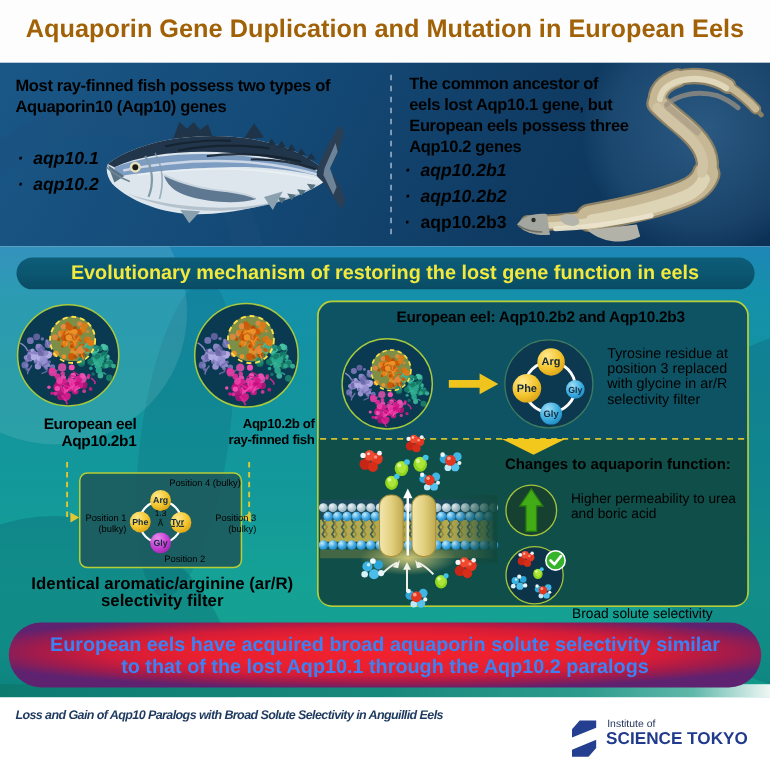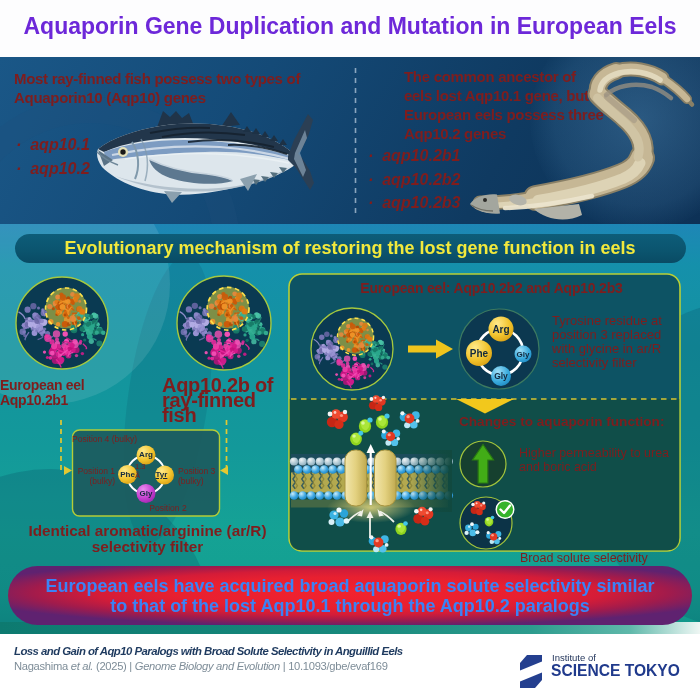--- a/index.html
+++ b/index.html
@@ -1,37 +1,37 @@
 <!DOCTYPE html>
 <html><head><meta charset="utf-8">
 <style>
 * { margin:0; padding:0; box-sizing:border-box; }
 html,body { width:700px; height:700px; font-family:"Liberation Sans",sans-serif; background:#fff; overflow:hidden; }
 #page { position:relative; width:700px; height:700px; }
 .abs { position:absolute; }
-.w { color:#7f1d1d; }
+.w { color:#000000; }
 .b { font-weight:bold; }
 </style></head>
 <body>
 <div id="page">
 
 <div class="abs" style="left:0;top:0;width:700px;height:57px;background:#fdfdfe;"></div>
-<div class="abs b" style="left:0;top:12.5px;width:700px;text-align:center;font-size:23px;color:#6d28d9;">Aquaporin Gene Duplication and Mutation in European Eels</div>
+<div class="abs b" style="left:0;top:12.5px;width:700px;text-align:center;font-size:23px;color:#a16207;">Aquaporin Gene Duplication and Mutation in European Eels</div>
 
 <div class="abs" style="left:0;top:57px;width:700px;height:167px;background:linear-gradient(118deg,#1a5787 0%,#144a77 35%,#0f3a61 70%,#0d3156 100%);overflow:hidden;">
   <div class="abs" style="left:530px;top:-47px;width:220px;height:220px;border-radius:50%;background:radial-gradient(circle,rgba(95,155,200,0.35) 0%,rgba(95,155,200,0.15) 55%,rgba(95,155,200,0) 72%);"></div>
   <div class="abs" style="left:-60px;top:40px;width:300px;height:300px;border-radius:50%;border:26px solid rgba(30,80,125,0.25);"></div>
 </div>
 <div class="abs b w" style="left:14px;top:69px;width:330px;font-size:15px;letter-spacing:-0.3px;line-height:19.4px;">Most ray-finned fish possess two types of<br>Aquaporin10 (Aqp10) genes</div>
 <div class="abs b w" style="left:16px;top:135.5px;font-size:16px;font-style:italic;">·&nbsp; aqp10.1</div>
 <div class="abs b w" style="left:16px;top:159.5px;font-size:16px;font-style:italic;">·&nbsp; aqp10.2</div>
-<div class="abs b w" style="left:372px;top:66.5px;width:290px;font-size:15px;letter-spacing:-0.3px;line-height:19px;margin-left:32px;">The common ancestor of<br>eels lost Aqp10.1 gene, but<br>European eels possess three<br>Aqp10.2 genes</div>
+<div class="abs b w" style="left:372px;top:66.5px;width:290px;font-size:15px;letter-spacing:-0.3px;line-height:19px;">The common ancestor of<br>eels lost Aqp10.1 gene, but<br>European eels possess three<br>Aqp10.2 genes</div>
 <div class="abs b w" style="left:368px;top:146.5px;font-size:16px;font-style:italic;">·&nbsp; aqp10.2b1</div>
 <div class="abs b w" style="left:368px;top:170.5px;font-size:16px;font-style:italic;">·&nbsp; aqp10.2b2</div>
-<div class="abs b w" style="left:368px;top:194px;font-size:16px;font-style:italic;text-align:right;">·&nbsp; aqp10.2b3</div>
+<div class="abs b w" style="left:368px;top:194px;font-size:16px;text-align:right;">·&nbsp; aqp10.2b3</div>
 
 <svg class="abs" style="left:0;top:0;" width="700" height="230" viewBox="0 0 700 230">
 
   <line x1="355.5" y1="68" x2="355.5" y2="214" stroke="rgba(205,220,235,0.65)" stroke-width="1.6" stroke-dasharray="5 5"></line>
 
   <g>
 
     <path d="M156,130 L163,111 L170,117 L176,111 L182,118 L189,113 L194,126 Z" fill="#203449"></path>
 
     <path d="M221,127 L231,112 L240,125 Z" fill="#203449"></path>
@@ -729,28 +729,28 @@
         <circle cx="-3" cy="6.5" r="3.2" fill="#bfe9f6"></circle>
 <circle cx="-0.5" cy="-0.5" r="5.2" fill="#e23822"></circle>
         <circle cx="-2" cy="-2.5" r="1.8" fill="#ff9d8a"></circle>
 <circle cx="-8" cy="-6" r="2.2" fill="#eef6f8"></circle>
         <circle cx="8" cy="2" r="2.0" fill="#e8f4f8"></circle>
       </g>
   <circle cx="505" cy="509.5" r="8.8" fill="#35b32b" stroke="#fff" stroke-width="1.4"></circle>
   <path d="M500.5,509.5 L504,513 L510,505.5" stroke="#fff" stroke-width="2.4" fill="none" stroke-linecap="round" stroke-linejoin="round"></path>
 </svg>
 
-<div class="abs b w" style="left:0px;top:377.5px;width:124px;text-align:left;font-size:14px;letter-spacing:-0.3px;line-height:15.4px;">European eel<br>Aqp10.2b1</div>
-<div class="abs b w" style="left:162px;top:377.5px;width:124px;text-align:left;font-size:20px;letter-spacing:-0.3px;line-height:15.4px;">Aqp10.2b of<br>ray-finned fish</div>
-
-<div class="abs w" style="left:72px;top:434px;width:147px;text-align:left;font-size:8.5px;">Position 4 (bulky)</div>
+<div class="abs b w" style="left:0px;top:377.5px;width:124px;text-align:right;font-size:14px;letter-spacing:-0.3px;line-height:15.4px;">European eel<br>Aqp10.2b1</div>
+<div class="abs b w" style="left:162px;top:377.5px;width:124px;text-align:right;font-size:12px;letter-spacing:-0.3px;line-height:15.4px;">Aqp10.2b of<br>ray-finned fish</div>
+
+<div class="abs w" style="left:72px;top:434px;width:147px;text-align:right;font-size:8.5px;">Position 4 (bulky)</div>
 <div class="abs w" style="left:60px;top:466px;width:55px;text-align:right;font-size:8.5px;line-height:10px;">Position 1<br>(bulky)</div>
-<div class="abs w" style="left:178px;top:466px;width:55px;text-align:left;font-size:8.5px;line-height:10px;">Position 3<br>(bulky)</div>
+<div class="abs w" style="left:178px;top:466px;width:55px;text-align:right;font-size:8.5px;line-height:10px;">Position 3<br>(bulky)</div>
 <div class="abs w" style="left:72px;top:503px;width:176px;text-align:center;font-size:8.5px;padding-left:16px;">Position 2</div>
-<div class="abs w" style="left:135px;top:463px;width:22px;text-align:left;font-size:7.5px;line-height:8.5px;">1.3<br>Å</div>
+<div class="abs w" style="left:135px;top:463px;width:22px;text-align:center;font-size:7.5px;line-height:8.5px;">1.3<br>Å</div>
 <div class="abs b" style="left:137px;top:450px;width:18px;text-align:center;font-size:8px;color:#13293d;">Arg</div>
 <div class="abs b" style="left:118.5px;top:469.5px;width:18px;text-align:center;font-size:8px;color:#13293d;">Phe</div>
 <div class="abs b" style="left:155.5px;top:470px;width:38px;font-size:8px;color:#13293d;text-decoration:underline;">Tyr</div>
 <div class="abs b" style="left:137px;top:488.5px;width:18px;text-align:center;font-size:8px;color:#13293d;">Gly</div>
 
 <div class="abs b w" style="left:20px;top:522.5px;width:255px;text-align:center;font-size:15.3px;line-height:16.2px;">Identical aromatic/arginine (ar/R)<br>selectivity filter</div>
 
 <div class="abs b w" style="left:296px;top:280px;width:391px;text-align:center;font-size:14px;letter-spacing:-0.2px;">European eel: Aqp10.2b2 and Aqp10.2b3</div>
 <div class="abs w" style="left:552px;top:314px;width:116px;font-size:13px;line-height:14px;">Tyrosine residue at position 3 replaced with glycine in ar/R selectivity filter</div>
 <div class="abs b" style="left:501px;top:323.5px;width:36px;margin-left:-18px;text-align:center;font-size:10px;color:#13293d;">Arg</div>
@@ -759,21 +759,20 @@
 <div class="abs b" style="left:501px;top:371px;width:36px;margin-left:-18px;text-align:center;font-size:8.5px;color:#13293d;">Gly</div>
 <div class="abs w" style="left:519px;top:447px;width:155px;font-size:12.5px;line-height:13.5px;">Higher permeability to urea and boric acid</div>
 <div class="abs b w" style="left:459px;top:414px;font-size:13.6px;">Changes to aquaporin function:</div>
 <div class="abs w" style="left:520px;top:506px;width:155px;font-size:12.5px;line-height:17.5px;margin-top:44px;">Broad solute selectivity similar to that of Aqp10.1</div>
 
 <div class="abs" style="left:8px;top:566px;width:684px;height:59px;border-radius:29.5px;background:radial-gradient(ellipse 390px 34px at 50% 45%,#f2222e 0%,#e82030 45%,#d41c38 65%,#a11b4c 82%,#5f2270 100%);"></div>
 <div class="abs b" style="left:8px;top:575.5px;width:684px;text-align:center;font-size:18px;line-height:20.3px;color:#3b82f6;">European eels have acquired broad aquaporin solute selectivity similar<br>to that of the lost Aqp10.1 through the Aqp10.2 paralogs</div>
 
 <div class="abs" style="left:0;top:634px;width:700px;height:66px;background:#fff;"></div>
 <div class="abs b" style="left:14px;top:645px;font-size:11.4px;letter-spacing:-0.55px;color:#1e3a5f;font-style:italic;">Loss and Gain of Aqp10 Paralogs with Broad Solute Selectivity in Anguillid Eels</div>
-<div class="abs" style="left:14px;top:659.5px;font-size:11.2px;letter-spacing:-0.3px;color:#7e8d98;">Nagashima <i>et al.</i> (2025) | <i>Genome Biology and Evolution</i> | 10.1093/gbe/evaf169</div>
 <svg class="abs" style="left:0px;top:640px;" width="700" height="60" viewBox="0 0 700 60">
   <g fill="#243f8f">
     <path d="M527,15 L542,15 L542,21.5 L520,30.5 L520,23 Z"></path>
     <path d="M535,48 L520,48 L520,41.5 L542,32.5 L542,40 Z"></path>
   </g>
   <text x="552" y="21" font-size="9.5" fill="#1c2f56" font-family="Liberation Sans">Institute of</text>
   <text x="551" y="36" font-size="15.6" font-weight="bold" fill="#203a8c" font-family="Liberation Sans" letter-spacing="0">SCIENCE TOKYO</text>
 </svg>
 
 </div>

